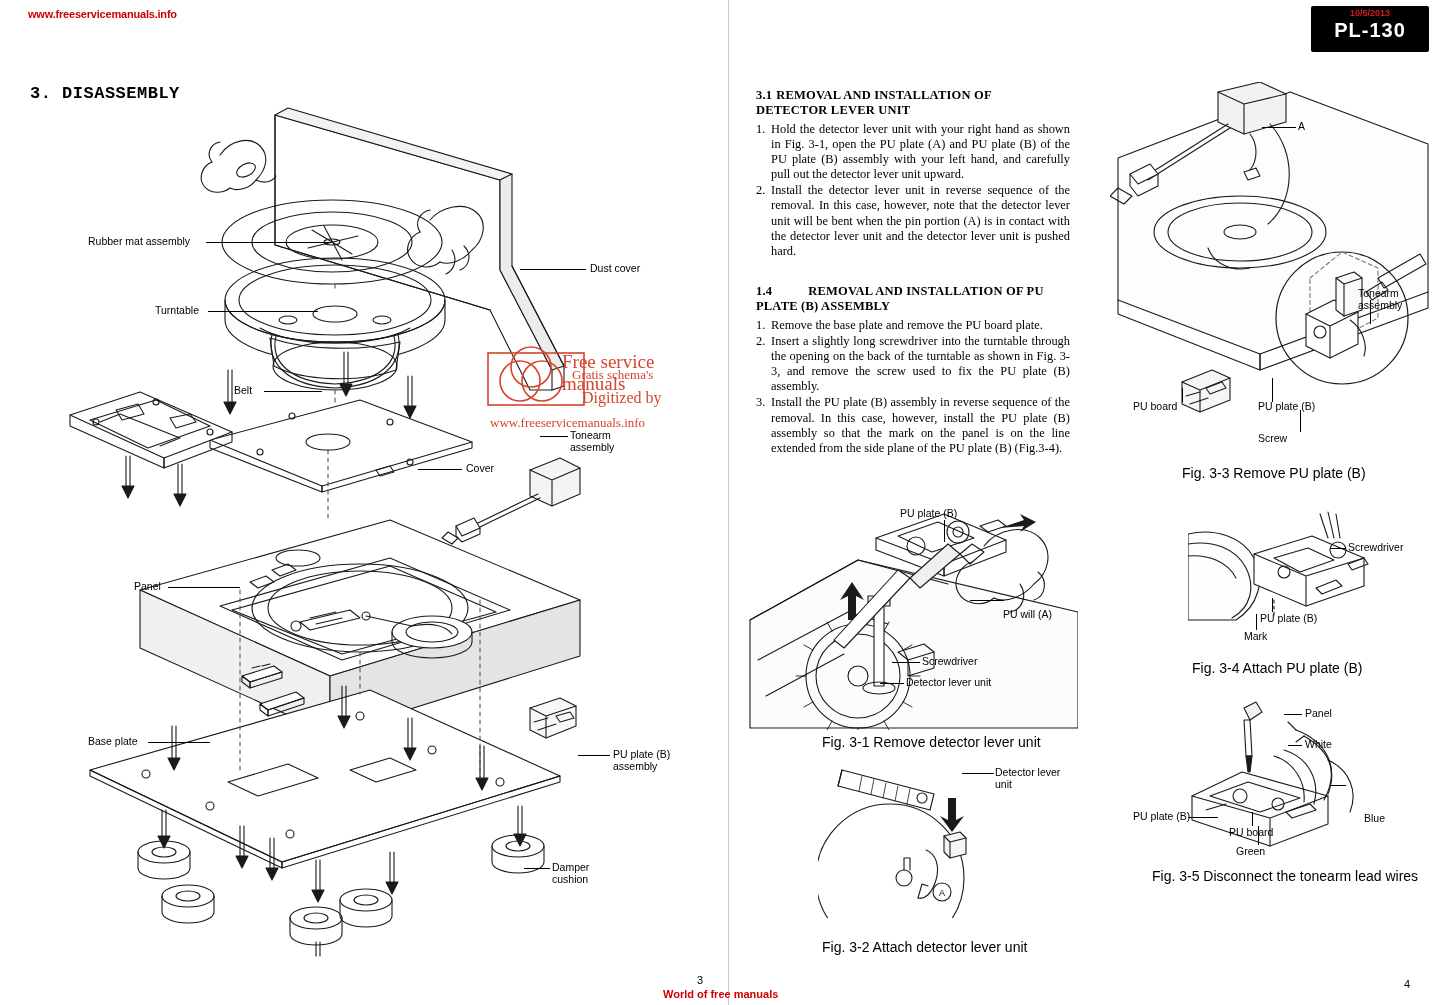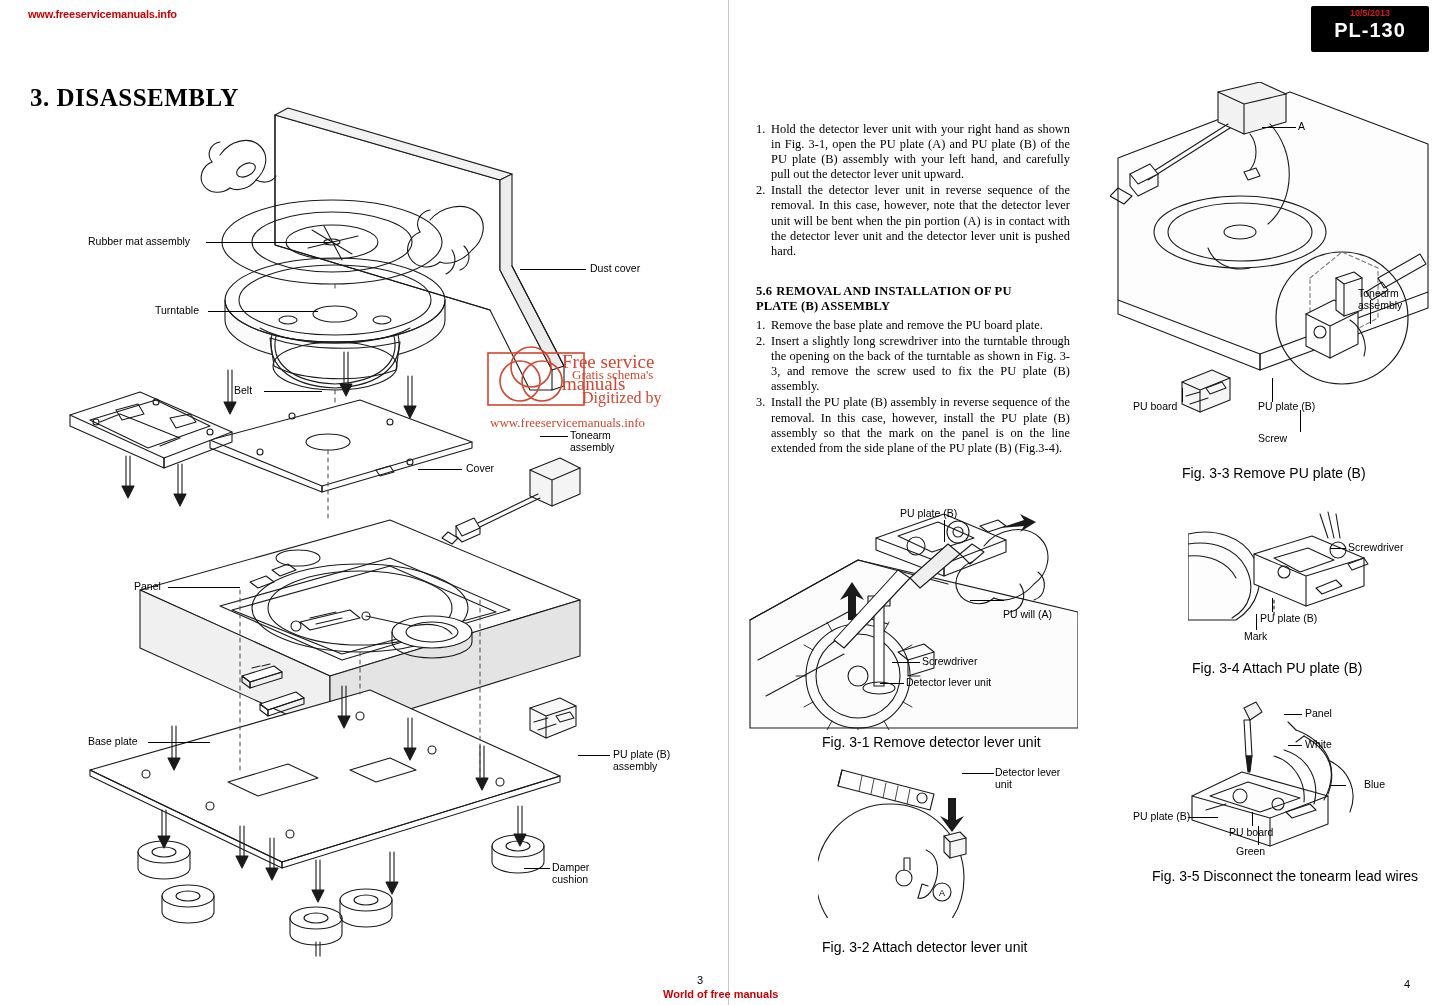--- a/index.html
+++ b/index.html
@@ -70,22 +70,22 @@
     top: 0;
     width: 1px;
     height: 1005px;
     background: #c9c9c9;
   }
   
   .section-title {
     position: absolute;
     left: 30px;
     top: 84px;
-    font-family: Liberation Serif, serif;
-    font-size: 25px;
+    font-family: Liberation Mono, monospace;
+    font-size: 17px;
     font-weight: bold;
     letter-spacing: 0.5px;
   }
   
   .sub-head {
     position: absolute;
     font-family: "Liberation Serif", serif;
     font-size: 12.5px;
     font-weight: bold;
     letter-spacing: 0.2px;
@@ -425,34 +425,38 @@
       <circle cx="38" cy="36" r="20"></circle>
       <circle cx="60" cy="36" r="20"></circle>
       <circle cx="49" cy="22" r="20"></circle>
     </svg>
     <div class="l1">Free service manuals</div>
     <div class="l2">Gratis schema's</div>
     <div class="l3">Digitized by</div>
     <div class="l4">www.freeservicemanuals.info</div>
   </div>
 
+  <div class="sub-head" style="left:756px; top:88px; width:315px;">
+    <span class="num">3.1</span><span style="white-space: pre-line;">REMOVAL    AND    INSTALLATION    OF
+DETECTOR  LEVER  UNIT</span>
+  </div>
 
   <div class="body-list" style="left:756px; top:122px; width:314px;">
     <div class="li">
       <span class="marker">1.</span>
       <span class="txt">Hold the detector lever unit with your right hand as shown in Fig. 3-1, open the PU plate (A) and PU plate (B) of the PU plate (B) assembly with your left hand, and carefully pull out the detector lever unit upward.</span>
     </div>
     <div class="li">
       <span class="marker">2.</span>
       <span class="txt">Install the detector lever unit in reverse sequence of the removal. In this case, however, note that the detector lever unit will be bent when the pin portion (A) is in contact with the detector lever unit and the detector lever unit is pushed hard.</span>
     </div>
   </div>
 
   <div class="sub-head" style="left:756px; top:284px; width:315px;">
-    <span class="num">5.6</span><span style="white-space: pre-line;">REMOVAL  AND  INSTALLATION  OF  PU
+    <span class="num">1.4</span><span style="white-space: pre-line; margin-left: 32px;">REMOVAL  AND  INSTALLATION  OF  PU
 PLATE  (B)  ASSEMBLY</span>
   </div>
 
   <div class="body-list" style="left:756px; top:318px; width:314px;">
     <div class="li">
       <span class="marker">1.</span>
       <span class="txt">Remove the base plate and remove the PU board plate.</span>
     </div>
     <div class="li">
       <span class="marker">2.</span>
@@ -677,21 +681,21 @@
       <path d="M118 42 L 126 36"></path>
     </g>
   </svg>
 
   <div class="label" style="left:1305px; top:707px;">Panel</div>
   <div class="ldr" style="left:1284px; top:714px; width:18px;"></div>
 
   <div class="label" style="left:1305px; top:738px;">White</div>
   <div class="ldr" style="left:1288px; top:745px; width:14px;"></div>
 
-  <div class="label" style="left:1348px; top:778px;padding-left:16px;">Blue</div>
+  <div class="label" style="left:1348px; top:812px;padding-left:16px;">Blue</div>
   <div class="ldr" style="left:1330px; top:785px; width:16px;"></div>
 
   <div class="label" style="left:1133px; top:810px;">PU plate (B)</div>
   <div class="ldr" style="left:1188px; top:817px; width:30px;"></div>
 
   <div class="label" style="left:1229px; top:826px;">PU board</div>
   <div class="ldr-v" style="left:1252px; top:812px; height:14px;"></div>
 
   <div class="label" style="left:1236px; top:845px;">Green</div>
   <div class="ldr-v" style="left:1258px; top:826px; height:19px;"></div>

